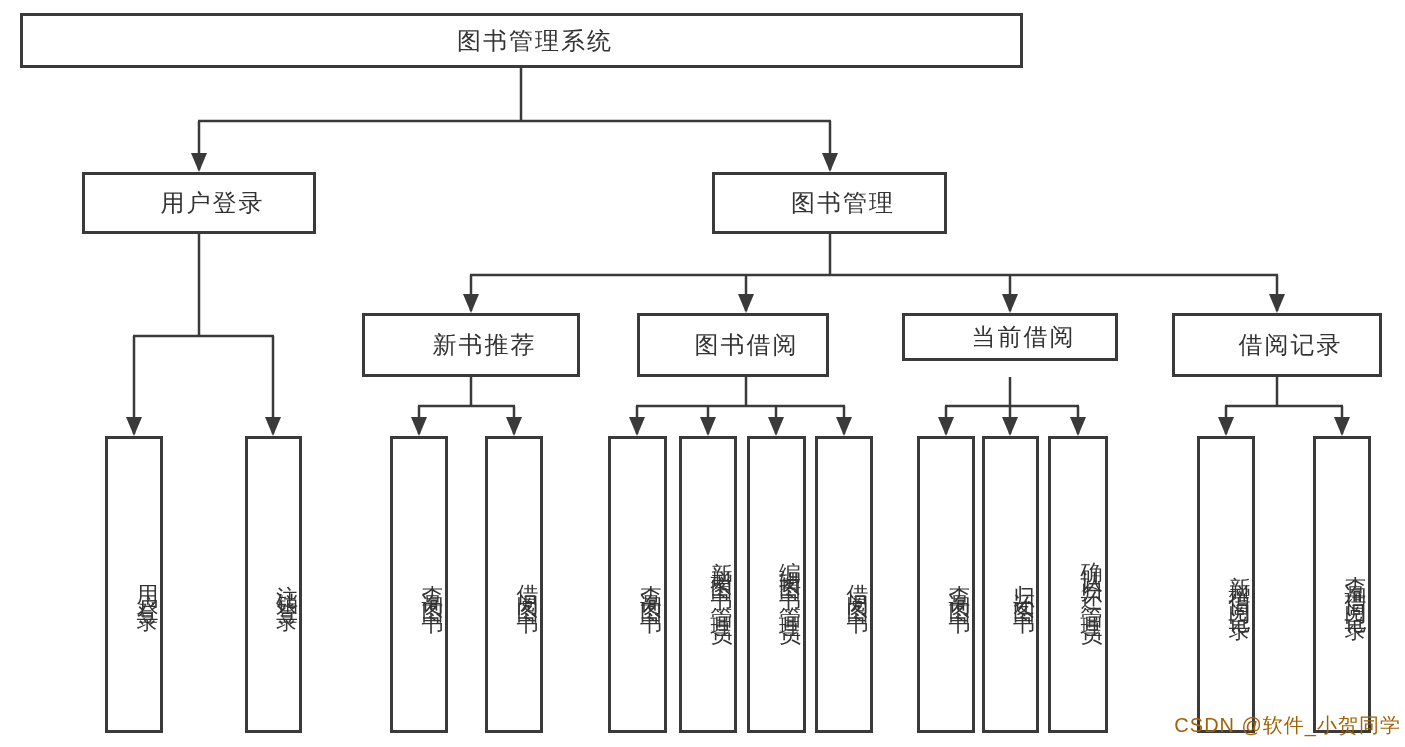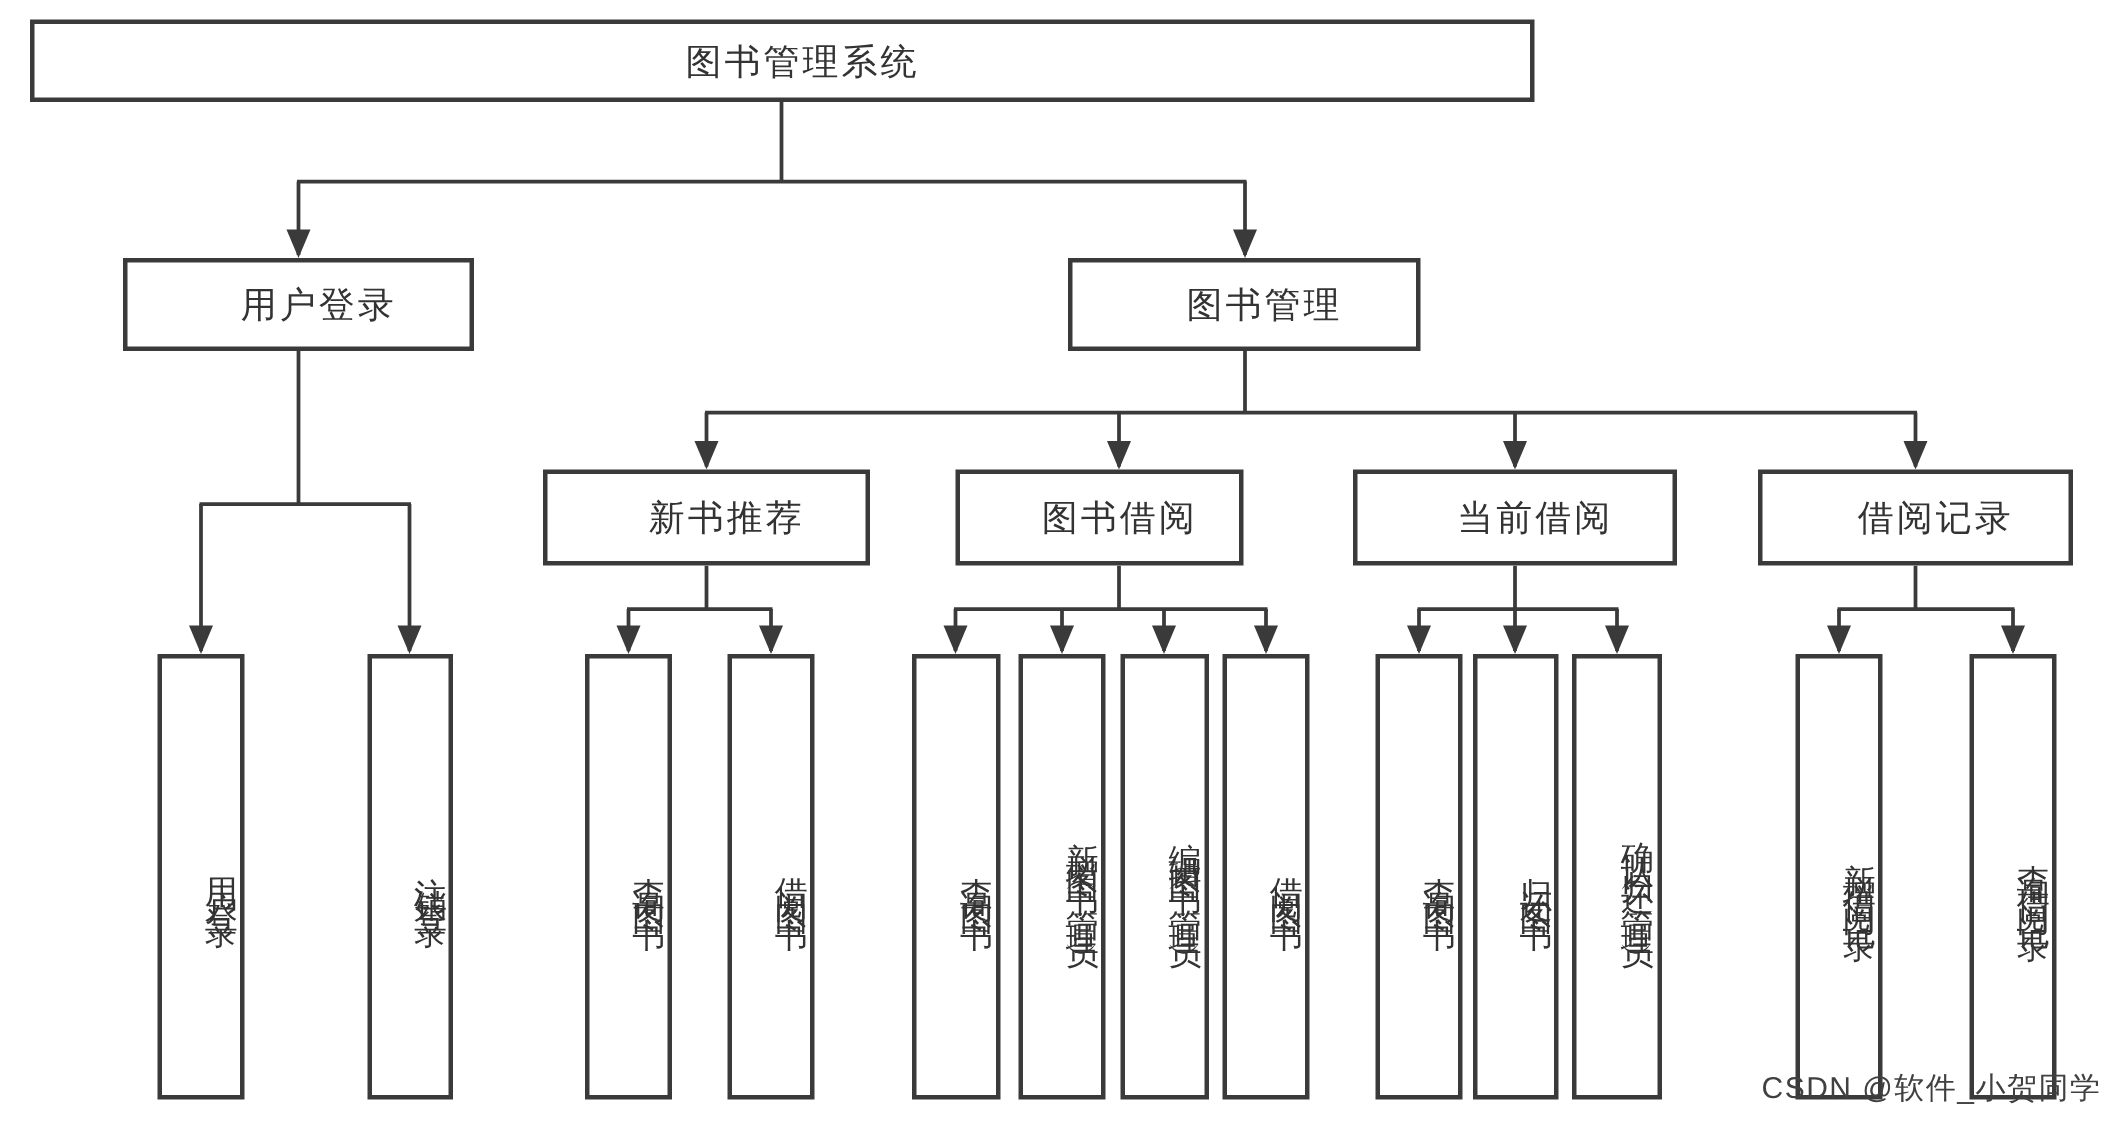--- a/index.html
+++ b/index.html
@@ -26,21 +26,21 @@
   .vlabel {
     writing-mode:vertical-rl;
     text-orientation:mixed;
     font-size:22px; color:#333333;
     letter-spacing:9px; line-height:1;
   }
   .watermark {
     position:absolute;
     right:4px; top:712px;
     font-size:20px;
-    color:#404040;
+    color:#a16207;
     z-index:5;
     letter-spacing:1px;
     white-space:nowrap;
   }
 </style>
 </head>
 <body>
 
 <div class="canvas">
 
@@ -120,21 +120,21 @@
   <div class="node" style="left:362px;top:313px;width:218px;height:64px">
     <span class="hlabel">新书推荐</span>
   </div>
 
   <div class="node" style="left:712px;top:172px;width:235px;height:62px">
     <span class="hlabel">图书管理</span>
   </div>
   <div class="node" style="left:637px;top:313px;width:192px;height:64px">
     <span class="hlabel">图书借阅</span>
   </div>
-  <div class="node" style="left:902px;top:313px;width:216px;height:64px">
+  <div class="node" style="left:902px;top:313px;width:216px;height:48px">
     <span class="hlabel">当前借阅</span>
   </div>
   <div class="node" style="left:1172px;top:313px;width:210px;height:64px">
     <span class="hlabel">借阅记录</span>
   </div>
 
   <div class="node" style="left:105px;top:436px;width:58px;height:297px">
     <span class="vlabel">用户登录</span>
   </div>
   <div class="node" style="left:245px;top:436px;width:57px;height:297px">

